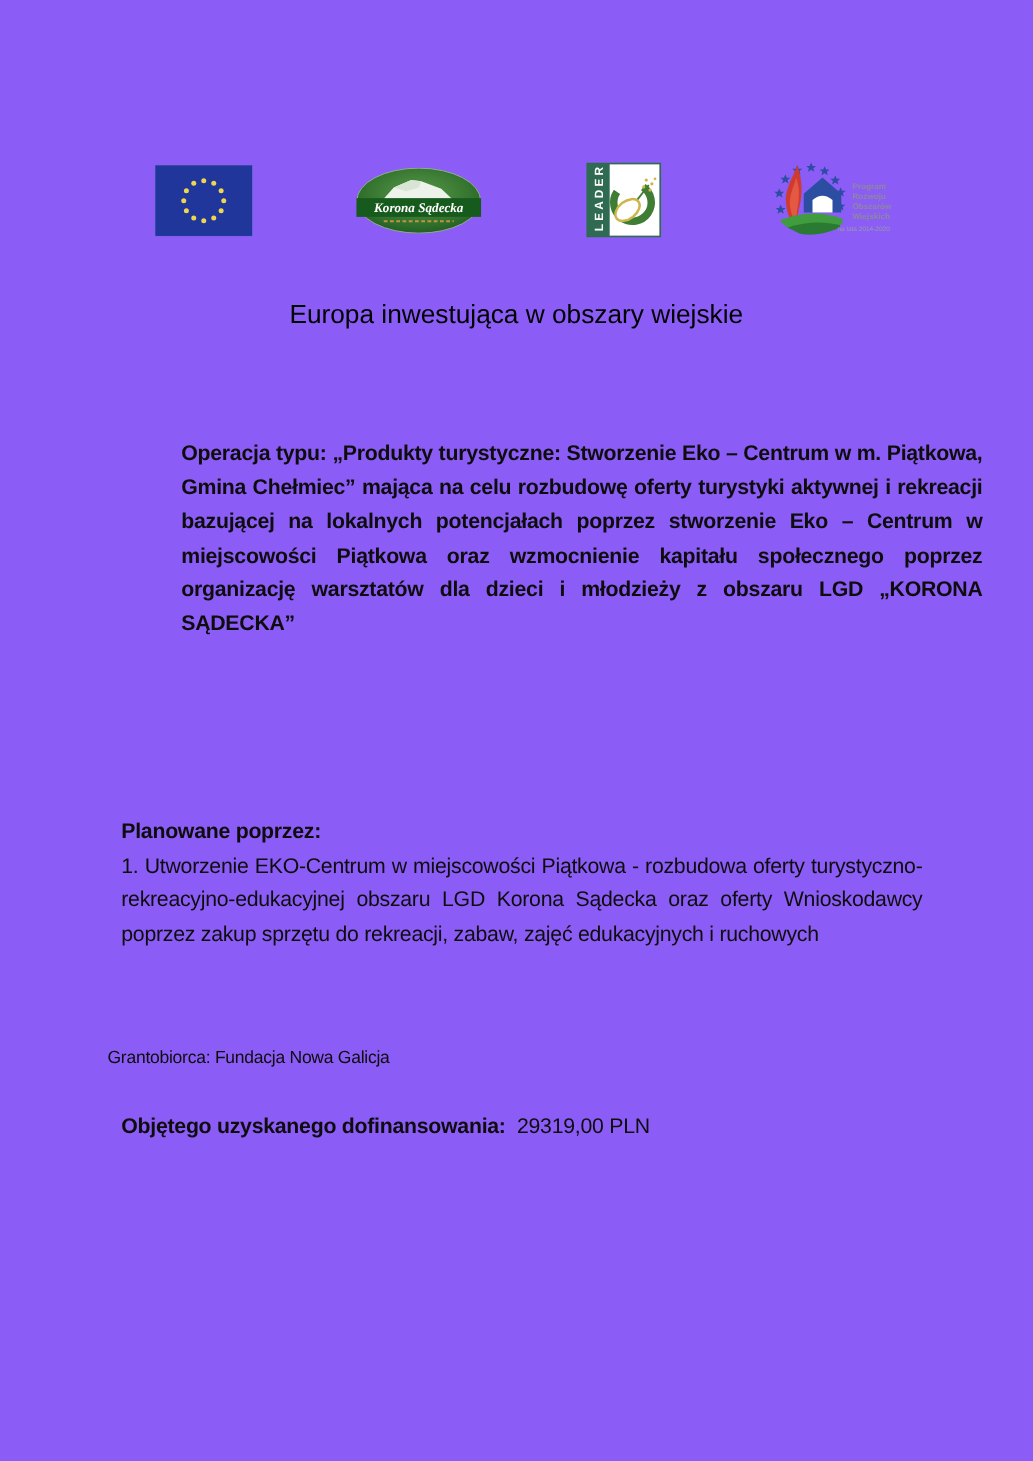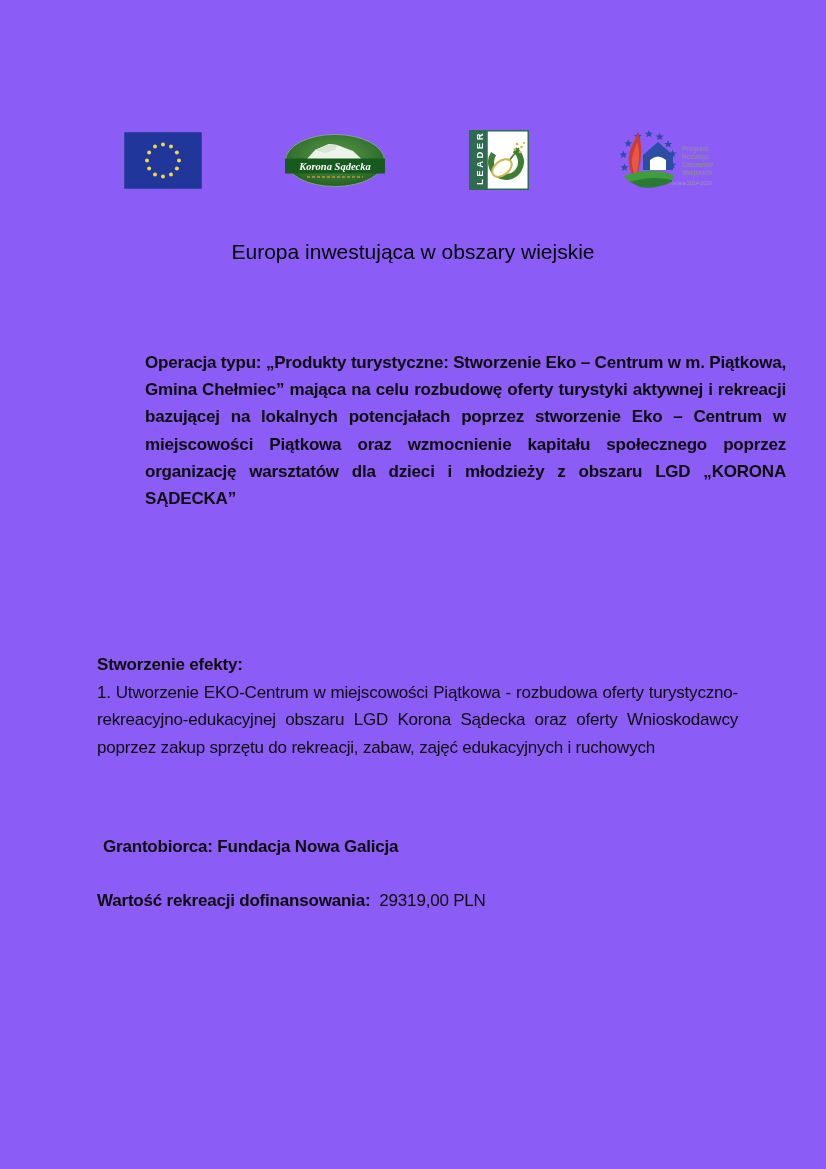--- a/index.html
+++ b/index.html
@@ -27,22 +27,22 @@
     text-align:justify;letter-spacing:-0.2px;color:#0d0d0d;margin-left:48px;
   }
   .main-text p{margin:0;}
   .effects{
     position:absolute;left:97px;top:651px;width:641px;
     font-size:17px;line-height:27.5px;letter-spacing:-0.2px;color:#0d0d0d;
   }
   .effects .heading{margin:0;font-weight:700;}
   .effects .item{margin:0;font-weight:400;text-align:justify;}
   .grantee-line{
-    position:absolute;left:103px;top:837px;width:641px;
-    font-size:17px;font-weight:700;letter-spacing:-0.2px;
+    position:absolute;left:86px;top:837px;width:641px;
+    font-size:14px;font-weight:400;letter-spacing:-0.2px;
   }
   .funding-line{
     position:absolute;left:97px;top:891px;width:641px;
     font-size:17px;letter-spacing:-0.2px;
   }
   .funding-line .label{font-weight:700;}
   .funding-line .value{font-weight:400;margin-left:9px;}
   .korona-script{font-family:"Liberation Serif", serif;font-style:italic;font-weight:700;}
 </style>
 </head>
@@ -135,23 +135,23 @@
 
   <div class="doc-header">
     <div>Europa inwestująca w obszary wiejskie</div>
   </div>
 
   <div class="main-text">
     <p>Operacja typu: „Produkty turystyczne: Stworzenie Eko – Centrum w m. Piątkowa, Gmina Chełmiec” mająca na celu rozbudowę oferty turystyki aktywnej i rekreacji bazującej na lokalnych potencjałach poprzez stworzenie Eko – Centrum w miejscowości Piątkowa oraz wzmocnienie kapitału społecznego poprzez organizację warsztatów dla dzieci i młodzieży z obszaru LGD „KORONA SĄDECKA”</p>
   </div>
 
   <div class="effects">
-    <p class="heading">Stworzenie efekty:</p>
+    <p class="heading">Planowane poprzez:</p>
     <p class="item">1. Utworzenie EKO-Centrum w miejscowości Piątkowa - rozbudowa oferty turystyczno-rekreacyjno-edukacyjnej obszaru LGD Korona Sądecka oraz oferty Wnioskodawcy poprzez zakup sprzętu do rekreacji, zabaw, zajęć edukacyjnych i ruchowych</p>
   </div>
 
   <div class="grantee-line">Grantobiorca: Fundacja Nowa Galicja</div>
 
   <div class="funding-line">
-    <span class="label">Wartość rekreacji dofinansowania:</span><span class="value">29319,00 PLN</span>
+    <span class="label">Objętego uzyskanego dofinansowania:</span><span class="value">29319,00 PLN</span>
   </div>
 
 </div>
 
 </body></html>

